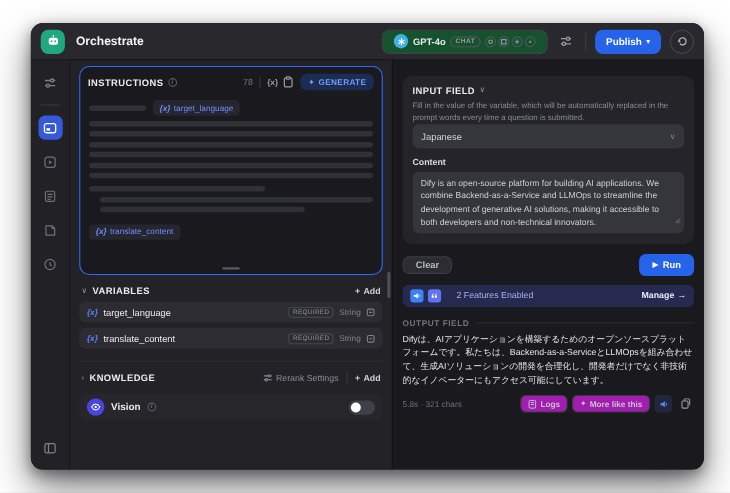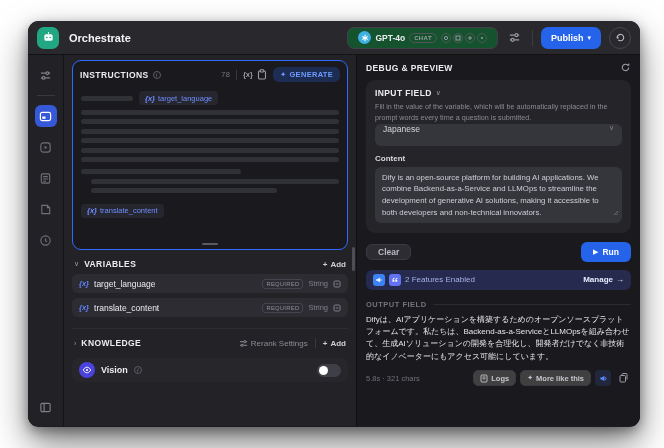--- a/index.html
+++ b/index.html
@@ -104,21 +104,21 @@
   
   .right-panel { flex:1; background:#1a1a1e; border-left:1px solid #101013; padding:7px 9px 0;
     display:flex; flex-direction:column; }
   .dbg-head { display:flex; align-items:center; }
   .refresh-btn { display:flex; cursor:pointer; }
 
   .input-card { background:#242429; border-radius:9px; margin-top:7px; padding:8px 9px 10px; }
   .if-head { display:flex; align-items:center; gap:4px; }
   .if-desc { font-size:7.2px; color:#8b8b94; line-height:1.5; margin-top:4px; }
   .fld-label { font-size:8px; font-weight:700; color:#d9d9df; margin:8px 0 4px; }
-  .select { height:22px; background:#35353c; border-radius:6px; display:flex; align-items:flex-start;
+  .select { height:22px; background:#35353c; border-radius:6px; display:flex; align-items:center;
     padding:0 8px; cursor:pointer; }
   .select .val { font-size:8.5px; color:#d4d4da; }
   .select .chev { margin-left:auto; color:#85858e; }
   .ta-wrap { position:relative; }
   textarea.content { width:100%; height:56px; background:#35353c; border:none; border-radius:6px;
     resize:none; padding:5px 7px; font-size:7.8px; line-height:1.5; color:#cfcfd6;
     font-family:inherit; display:block; }
   .ta-corner { position:absolute; right:3px; bottom:3px; }
 
   .run-row { display:flex; align-items:center; margin-top:9px; }
@@ -126,30 +126,30 @@
     color:#b9b9c1; font-size:8.5px; font-weight:600; padding:0 11px; font-family:inherit; cursor:pointer; }
   .run-btn { height:20px; background:var(--publish-blue); border:none; border-radius:6px; color:#fff;
     font-size:8.5px; font-weight:700; padding:0 12px; display:flex; align-items:center; gap:4px;
     font-family:inherit; cursor:pointer; }
 
   .features-bar { height:20px; background:var(--features-bg); border-radius:6px; margin-top:8px;
     display:flex; align-items:center; gap:4px; padding:0 7px; cursor:pointer; }
   .feat-ic { width:12px; height:12px; border-radius:3px; display:flex; align-items:center; justify-content:center; flex:none; }
   .feat-ic.tts { background:var(--feature-blue); }
   .feat-ic.cite { background:var(--feature-purple); }
-  .feat-text { font-size:8px; color:#a8b1e6; margin-left:0; }
+  .feat-text { font-size:8px; color:#a8b1e6; margin-left:10px; }
   .manage { font-size:8px; font-weight:700; color:#e6eaff; display:flex; gap:3px; align-items:center; cursor:pointer; }
 
   .out-head { display:flex; align-items:center; gap:6px; margin-top:10px; }
   .out-title { font-size:7.5px; font-weight:700; letter-spacing:.5px; color:#73737c; }
   .out-line { flex:1; height:1px; background:#2b2b31; }
   .out-text { font-size:8px; line-height:1.55; color:#e4e4e9; margin-top:5px; }
   .out-foot { display:flex; align-items:center; gap:4px; margin-top:7px; }
   .stats { font-size:7.5px; color:#6f6f78; }
-  .pill-btn { height:16px; background:#404040; border:1px solid #3a3a42; border-radius:5px;
+  .pill-btn { height:16px; background:#a21caf; border:1px solid #3a3a42; border-radius:5px;
     color:#c5c5cd; font-size:7.5px; font-weight:600; padding:0 6px; display:flex; align-items:center; gap:3px;
     font-family:inherit; cursor:pointer; }
   .spk-btn { width:16px; height:16px; border-radius:4px; background:rgba(80,120,255,.14);
     display:flex; align-items:center; justify-content:center; cursor:pointer; }
   .copy-btn { width:16px; height:16px; display:flex; align-items:center; justify-content:center; cursor:pointer; }
 </style>
 </head>
 <body>
 
 <div class="window">
@@ -389,30 +389,20 @@
         <span class="vision-label">Vision</span>
         <span class="info-i">i</span>
         <span class="spacer"></span>
         <span class="toggle">
             <span class="knob"></span>
           </span>
       </div>
     </div>
 
     <div class="right-panel">
-      <div class="dbg-head">
-        <span class="sec-title">DEBUG &amp; PREVIEW</span>
-        <span class="spacer"></span>
-        <span class="refresh-btn">
-          <svg width="11" height="11" viewBox="0 0 12 12" fill="none" stroke="#9a9aa3" stroke-width="1.2">
-            <path d="M9.5 6a3.5 3.5 0 1 1-1-2.5"></path>
-              <polyline points="9.8,1.8 9.5,3.6 7.8,3.2"></polyline>
-          </svg>
-        </span>
-      </div>
 
       <div class="input-card">
         <div class="if-head">
           <span class="sec-title">INPUT FIELD</span>
           <span class="chev">∨</span>
         </div>
         <div class="if-desc">Fill in the value of the variable, which will be automatically replaced in the prompt words every time a question is submitted.</div>
 
         <div class="select">
           <span class="val">Japanese</span>

